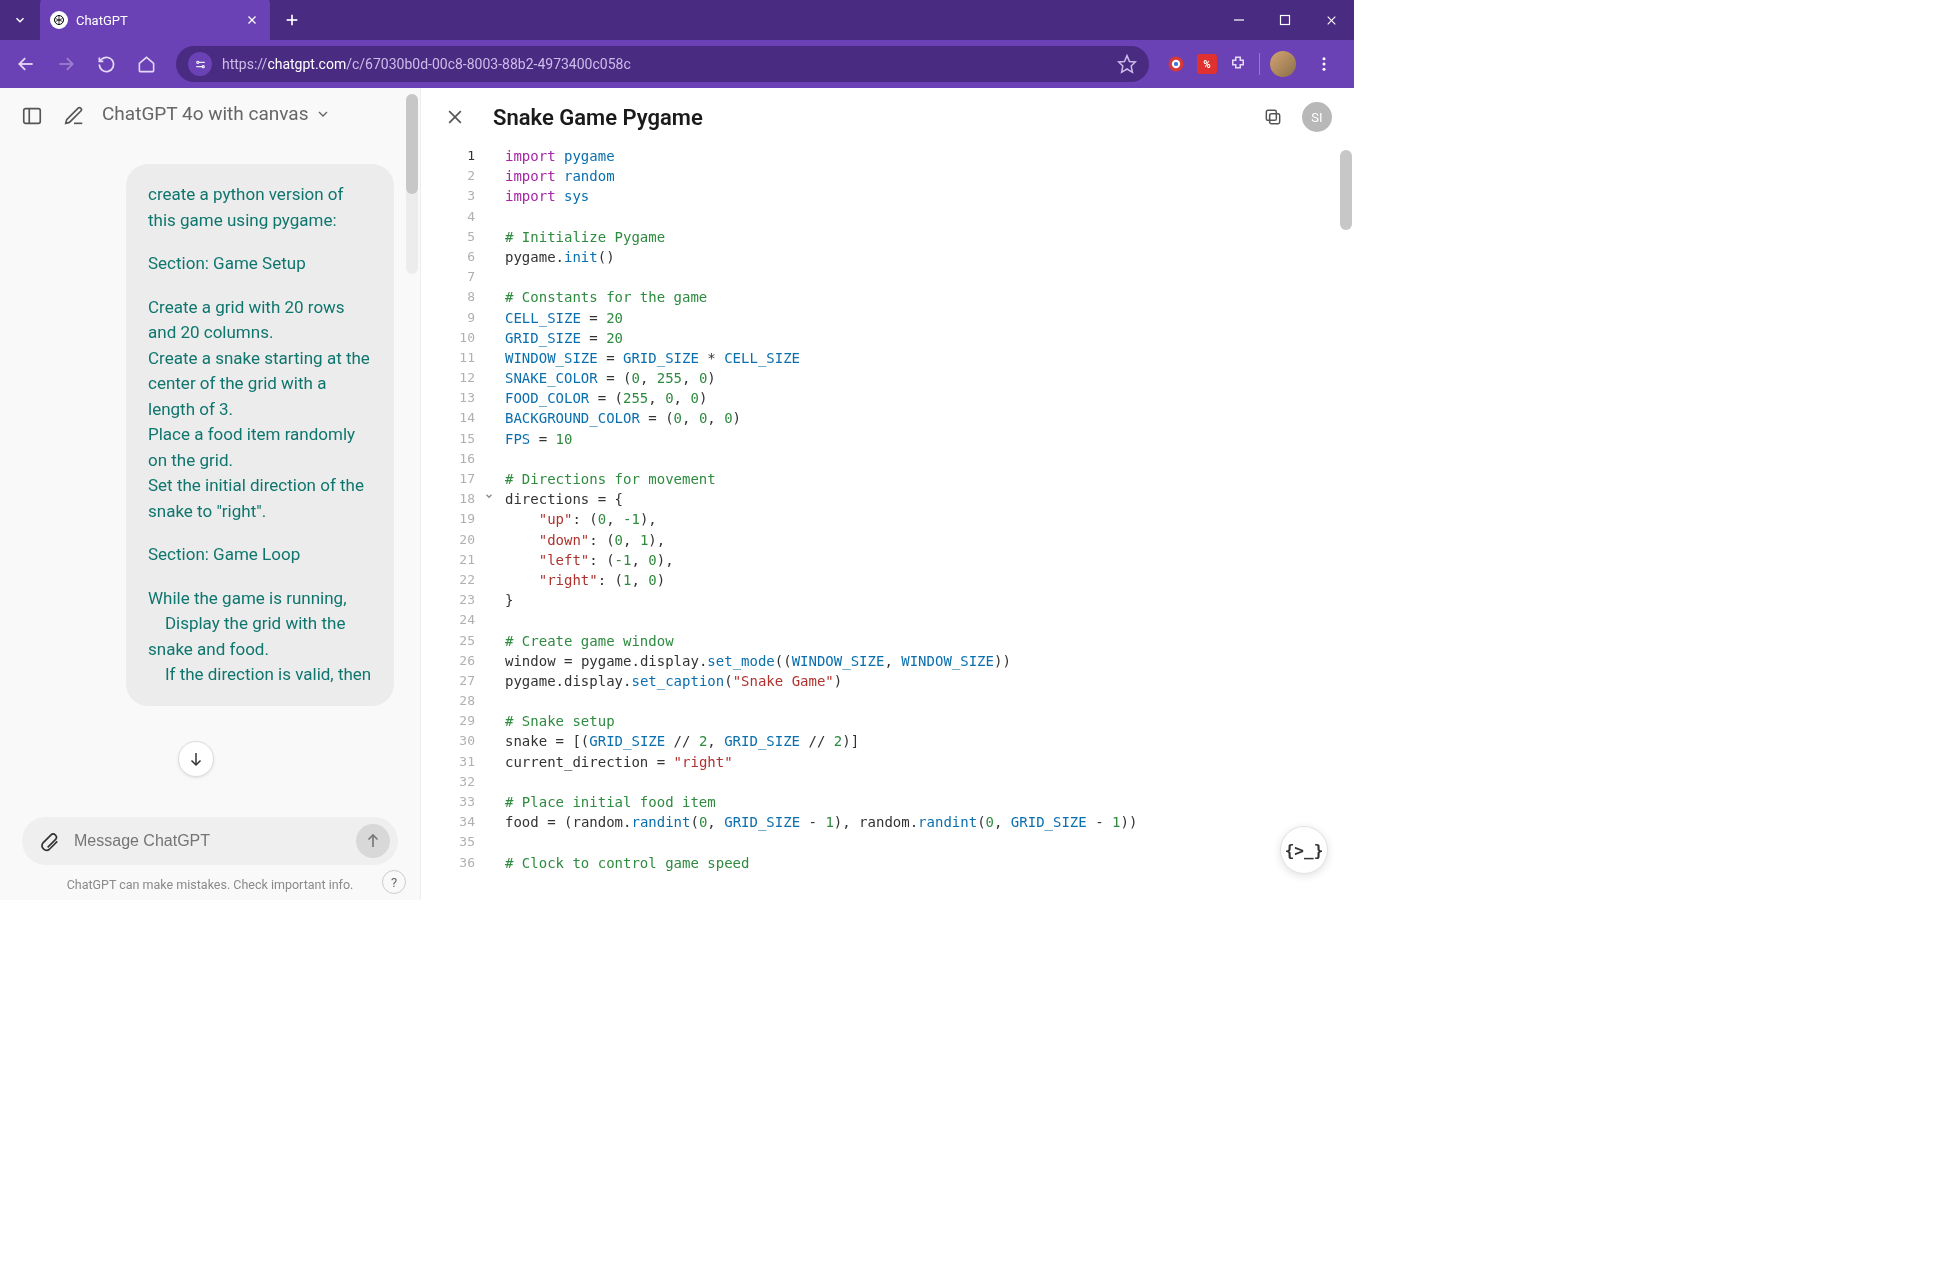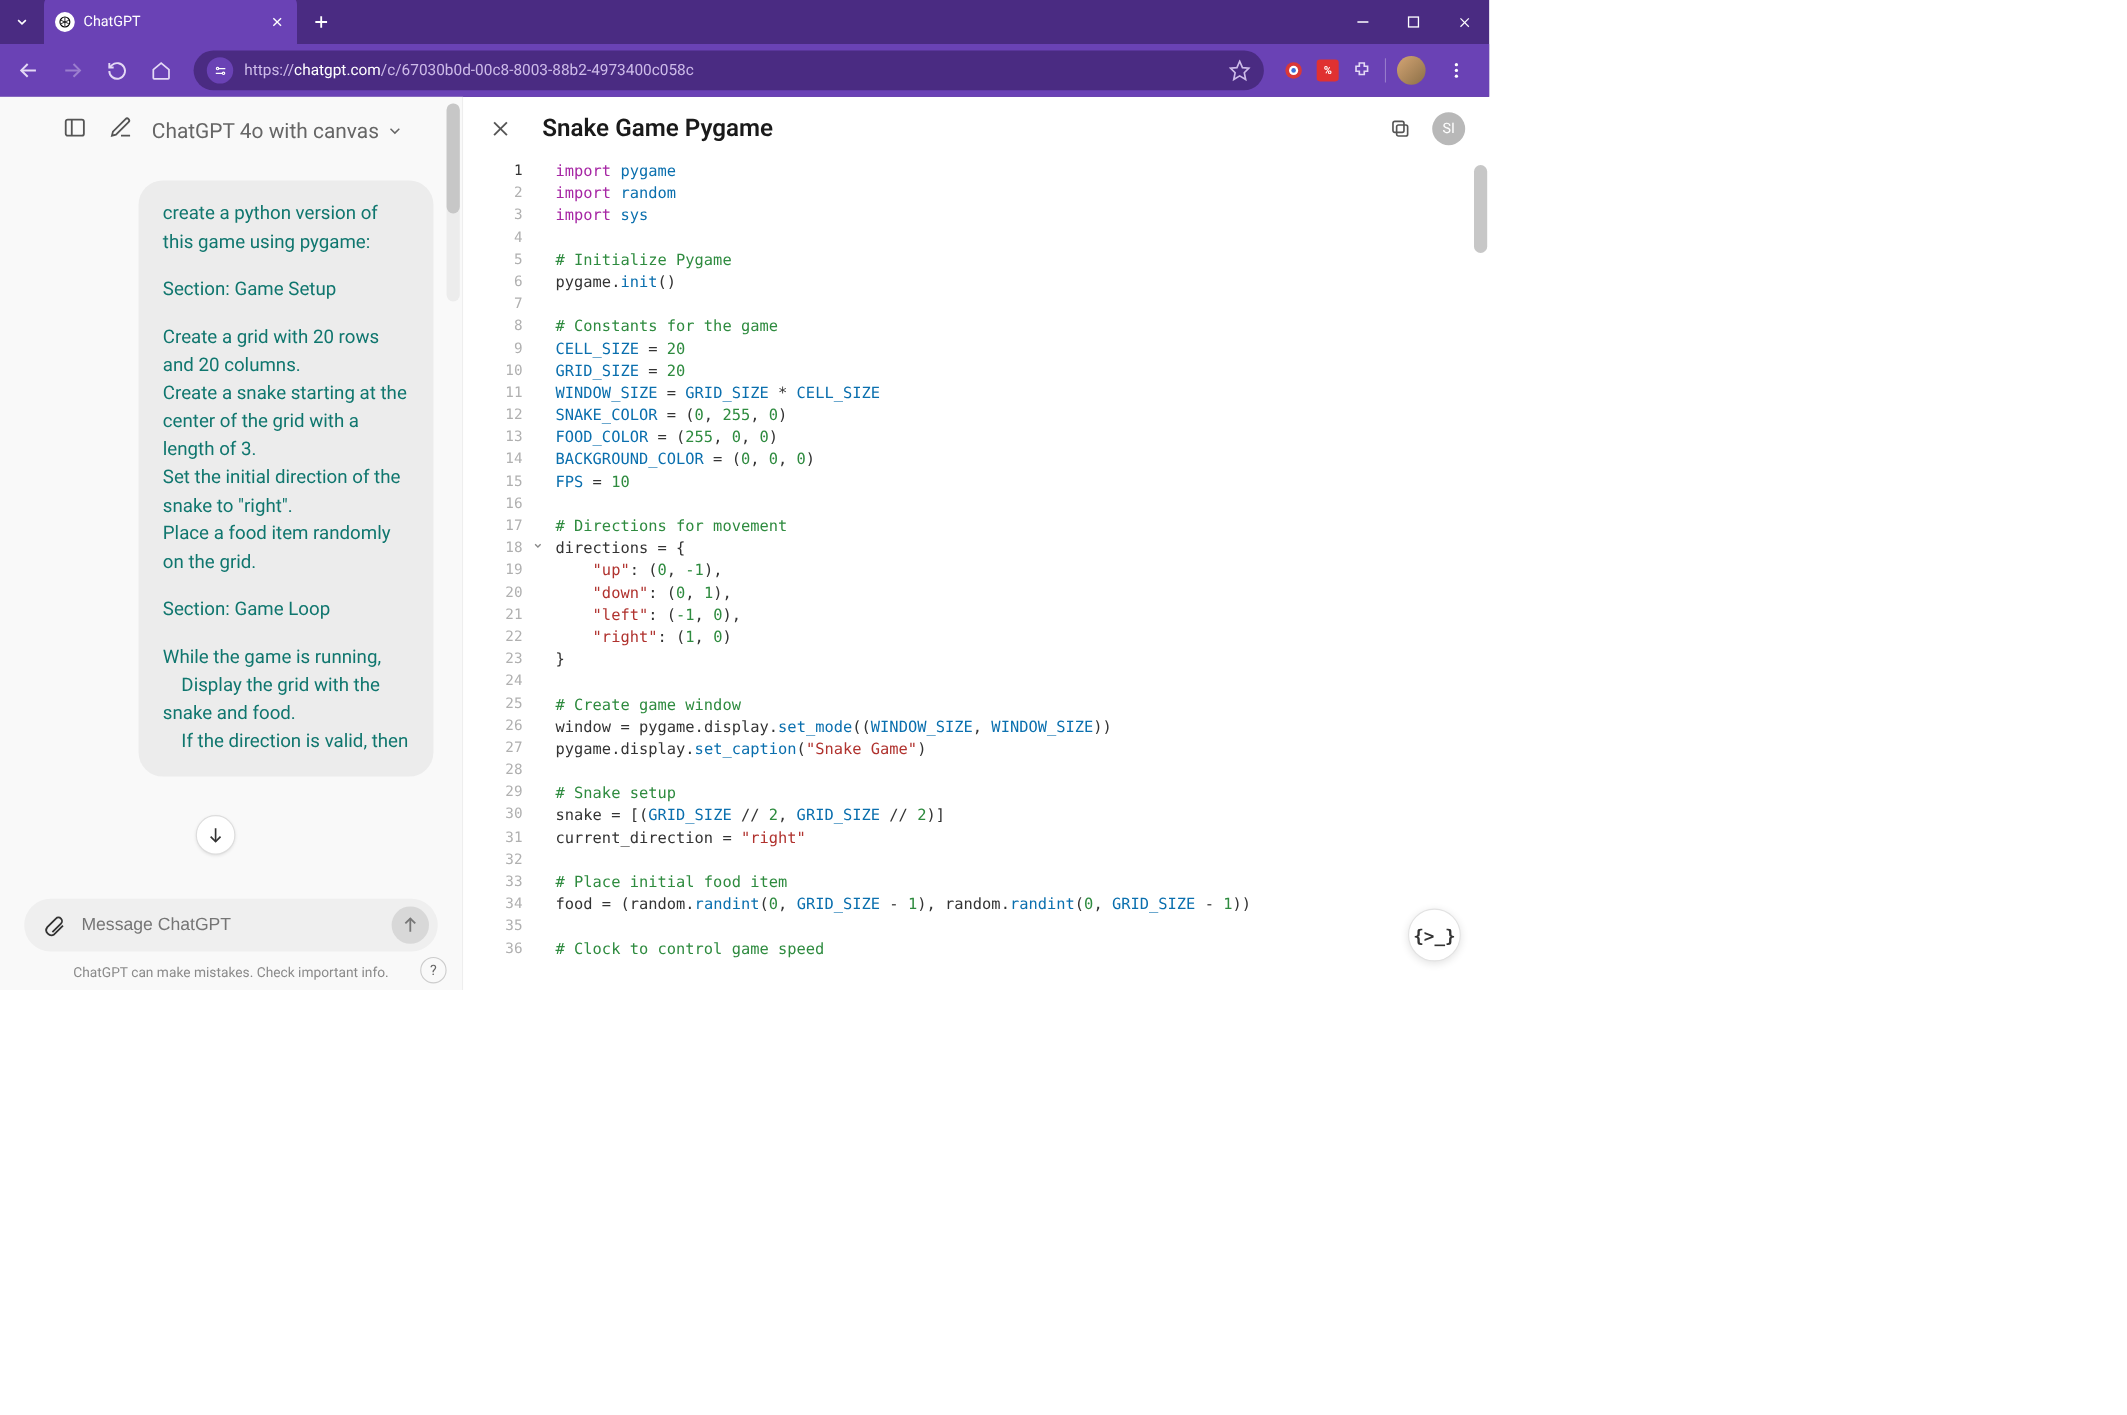--- a/index.html
+++ b/index.html
@@ -31,21 +31,21 @@
 .ext-red { background:#e03131; color:#fff; border-radius:3px; font-size:10px; font-weight:700; width:20px; height:20px;}
 .divider-v { width:1px; height:22px; background: rgba(255,255,255,.3); }
 .avatar-img { width:26px; height:26px; border-radius:50%; background: linear-gradient(135deg,#d4a574,#8b6f47); }
 .menu-dots { width: 36px; height: 36px; display:flex; align-items:center; justify-content:center; color:#fff; cursor:pointer;}
 
 
 .app { display: flex; height: calc(900px - 88px); }
 .sidebar { width: 420px; background: #f9f9f9; display: flex; flex-direction: column; position: relative; }
 .side-scroll-track { position:absolute; right:2px; top:6px; width:12px; height:180px; background:#ececec; border-radius:6px;}
 .side-scroll-thumb { position:absolute; right:2px; top:6px; width:12px; height:100px; background:#c7c7c7; border-radius:6px; }
-.sidebar-header { display: flex; align-items: flex-end; gap: 14px; padding: 14px 18px; margin-left: 36px; }
+.sidebar-header { display: flex; align-items: flex-start; gap: 14px; padding: 14px 18px; }
 .side-ico { width: 28px; height: 28px; display:flex; align-items:center; justify-content:center; color:#555; cursor:pointer; }
 .model-sel { font-size: 19px; color: #666; display:flex; align-items:center; gap:6px; cursor:pointer; }
 
 .convo { flex:1; overflow:hidden; padding: 20px 26px 0 26px; position:relative;}
 .user-msg { background:#ececec; border-radius: 22px; padding: 18px 22px; color:#0f766e; font-size: 17px; line-height:1.5; margin-left: 100px; }
 .scroll-down-btn { position:absolute; bottom: 30px; left: 178px; width:36px; height:36px; border-radius:50%; background:#fff; border:1px solid #ddd; display:flex; align-items:center; justify-content:center; color:#333; cursor:pointer; box-shadow:0 1px 3px rgba(0,0,0,.1);}
 
 .composer { padding: 10px 22px 6px; }
 .composer-box { display:flex; align-items:center; background:#efefef; border-radius: 26px; height:48px; padding: 0 8px 0 12px; gap:10px;}
 .attach-btn { width:30px; height:30px; display:flex; align-items:center; justify-content:center; color:#333; cursor:pointer;}
@@ -233,22 +233,22 @@
     </div>
 
     <div class="convo">
       <div class="user-msg">
         <div>create a python version of this game using pygame:</div>
         <div style="height:18px"></div>
         <div>Section: Game Setup</div>
         <div style="height:18px"></div>
         <div>Create a grid with 20 rows and 20 columns.</div>
         <div>Create a snake starting at the center of the grid with a length of 3.</div>
+        <div>Place a food item randomly on the grid.</div>
         <div>Set the initial direction of the snake to "right".</div>
-        <div>Place a food item randomly on the grid.</div>
         <div style="height:18px"></div>
         <div>Section: Game Loop</div>
         <div style="height:18px"></div>
         <div>While the game is running,</div>
         <div style="white-space:pre-wrap">    Display the grid with the snake and food.</div>
         <div style="white-space:pre-wrap">    If the direction is valid, then</div>
       </div>
       <div class="scroll-down-btn">
         <svg width="18" height="18" viewBox="0 0 24 24" fill="none" stroke="currentColor" stroke-width="2">
             <line x1="12" y1="4" x2="12" y2="20"></line>

